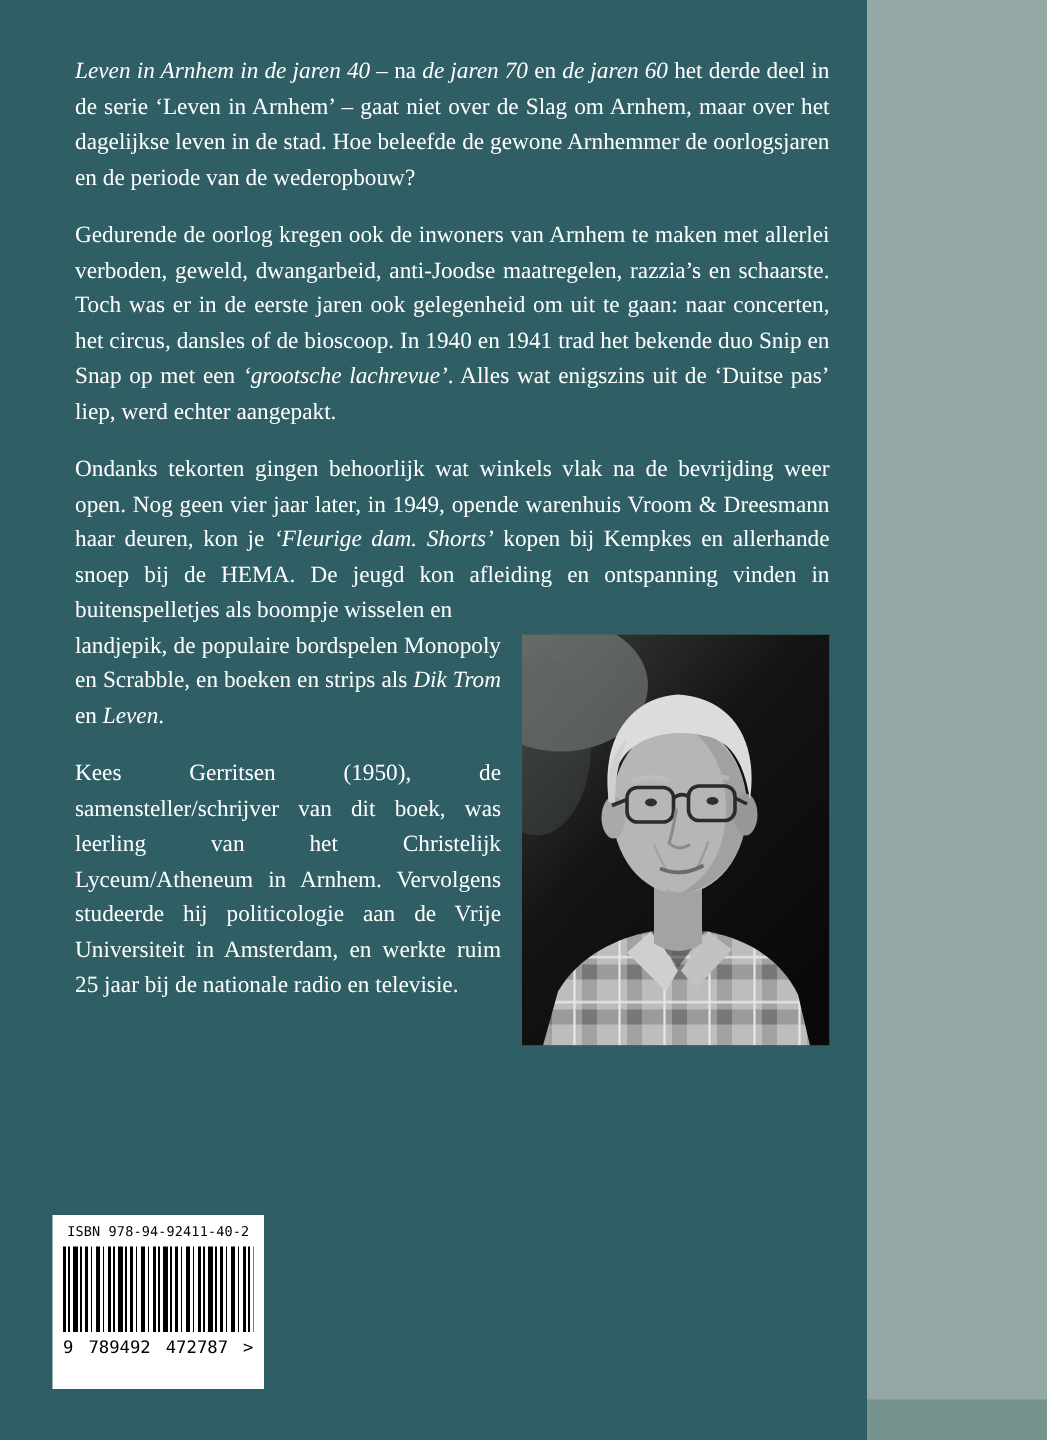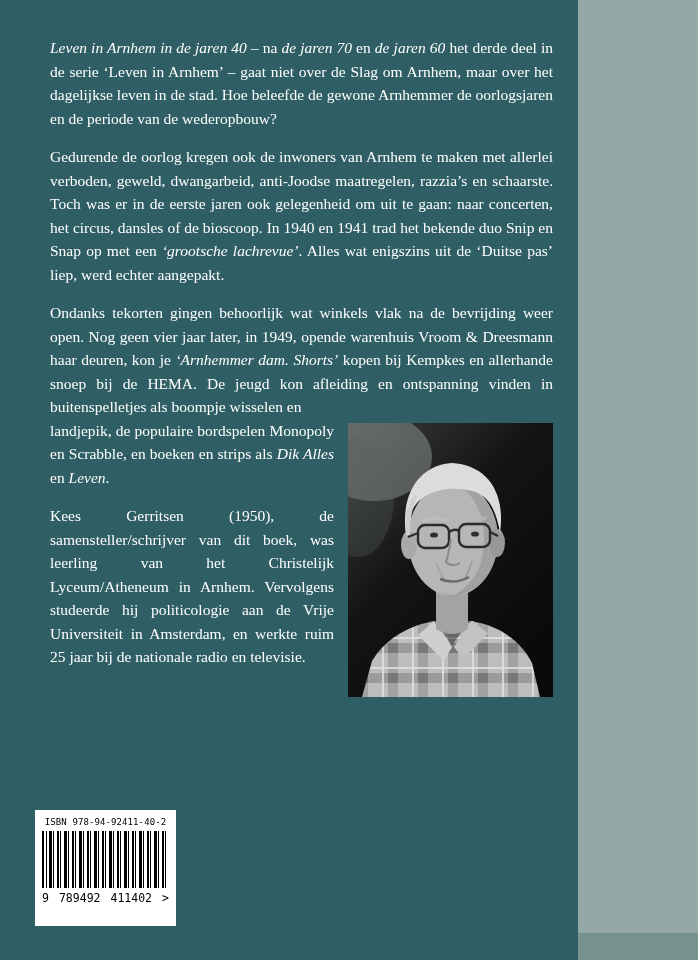--- a/index.html
+++ b/index.html
@@ -55,21 +55,21 @@
 <body>
 
 <div class="cover">
 
   <div class="spine"></div>
   <div class="spine-foot"></div>
 
   <div class="blurb">
     <p class="gap"><i>Leven in Arnhem in de jaren 40</i> – na <i>de jaren 70</i> en <i>de jaren 60</i> het derde deel in de serie ‘Leven in Arnhem’ – gaat niet over de Slag om Arnhem, maar over het dagelijkse leven in de stad. Hoe beleefde de gewone Arnhemmer de oorlogsjaren en de periode van de wederopbouw?</p>
     <p class="gap">Gedurende de oorlog kregen ook de inwoners van Arnhem te maken met allerlei verboden, geweld, dwangarbeid, anti-Joodse maatregelen, razzia’s en schaarste. Toch was er in de eerste jaren ook gelegenheid om uit te gaan: naar concerten, het circus, dansles of de bioscoop. In 1940 en 1941 trad het bekende duo Snip en Snap op met een <i>‘grootsche lachrevue’</i>. Alles wat enigszins uit de ‘Duitse pas’ liep, werd echter aangepakt.</p>
-    <p>Ondanks tekorten gingen behoorlijk wat winkels vlak na de bevrijding weer open. Nog geen vier jaar later, in 1949, opende warenhuis Vroom &amp; Dreesmann haar deuren, kon je <i>‘Arnhemmer dam. Shorts’</i> kopen bij Kempkes en allerhande snoep bij de HEMA. De jeugd kon afleiding en ontspanning vinden in buitenspelletjes als boompje wisselen en</p>
+    <p>Ondanks tekorten gingen behoorlijk wat winkels vlak na de bevrijding weer open. Nog geen vier jaar later, in 1949, opende warenhuis Vroom &amp; Dreesmann haar deuren, kon je <i>‘Fleurige dam. Shorts’</i> kopen bij Kempkes en allerhande snoep bij de HEMA. De jeugd kon afleiding en ontspanning vinden in buitenspelletjes als boompje wisselen en</p>
 
     <div class="photo">
       <svg width="205" height="274" viewBox="0 0 205 274" aria-hidden="true">
         <defs>
           <linearGradient id="pbg" x1="0" y1="0" x2="0.8" y2="1">
             <stop offset="0" stop-color="#3c3f3e"></stop>
             <stop offset="0.45" stop-color="#141414"></stop>
             <stop offset="1" stop-color="#090909"></stop>
           </linearGradient>
           <pattern id="plaid" width="30" height="30" patternUnits="userSpaceOnUse">
@@ -107,30 +107,30 @@
         <ellipse cx="86" cy="112" rx="4" ry="2.6" fill="#2f2f2f"></ellipse>
         <ellipse cx="127" cy="111" rx="4" ry="2.6" fill="#2f2f2f"></ellipse>
         <path d="M103 116 C101 128 100 134 98 139 Q104 145 112 140" stroke="#8a8a8a" stroke-width="2" fill="none"></path>
         <path d="M88 140 Q92 150 96 156" stroke="#9a9a9a" stroke-width="1.5" fill="none" opacity="0.7"></path>
         <path d="M124 138 Q121 148 117 155" stroke="#8d8d8d" stroke-width="1.5" fill="none" opacity="0.7"></path>
         <path d="M92 156 Q106 162 121 154" stroke="#6b6b6b" stroke-width="2.5" fill="none"></path>
         <path d="M96 170 Q106 176 116 169" stroke="#9c9c9c" stroke-width="1.5" fill="none" opacity="0.6"></path>
       </svg>
     </div>
 
-    <p>landjepik, de populaire bordspelen Monopoly en Scrabble, en boeken en strips als <i>Dik Alles</i> en <i>Leven</i>.</p>
+    <p>landjepik, de populaire bordspelen Monopoly en Scrabble, en boeken en strips als <i>Dik Trom</i> en <i>Leven</i>.</p>
     <p class="author-para">Kees Gerritsen (1950), de samensteller/schrijver van dit boek, was leerling van het Christelijk Lyceum/Atheneum in Arnhem. Vervolgens studeerde hij politicologie aan de Vrije Universiteit in Amsterdam, en werkte ruim 25 jaar bij de nationale radio en televisie.</p>
     <div class="clearfix"></div>
   </div>
 
   <div class="barcode-box">
     <div class="isbn-label">ISBN 978-94-92411-40-2</div>
     <div class="bars"></div>
     <div class="digits">
       <span>9</span>
       <span>789492</span>
-      <span>411402</span>
+      <span>472787</span>
       <span>&gt;</span>
     </div>
   </div>
 
 
 </div>
 
 </body></html>

